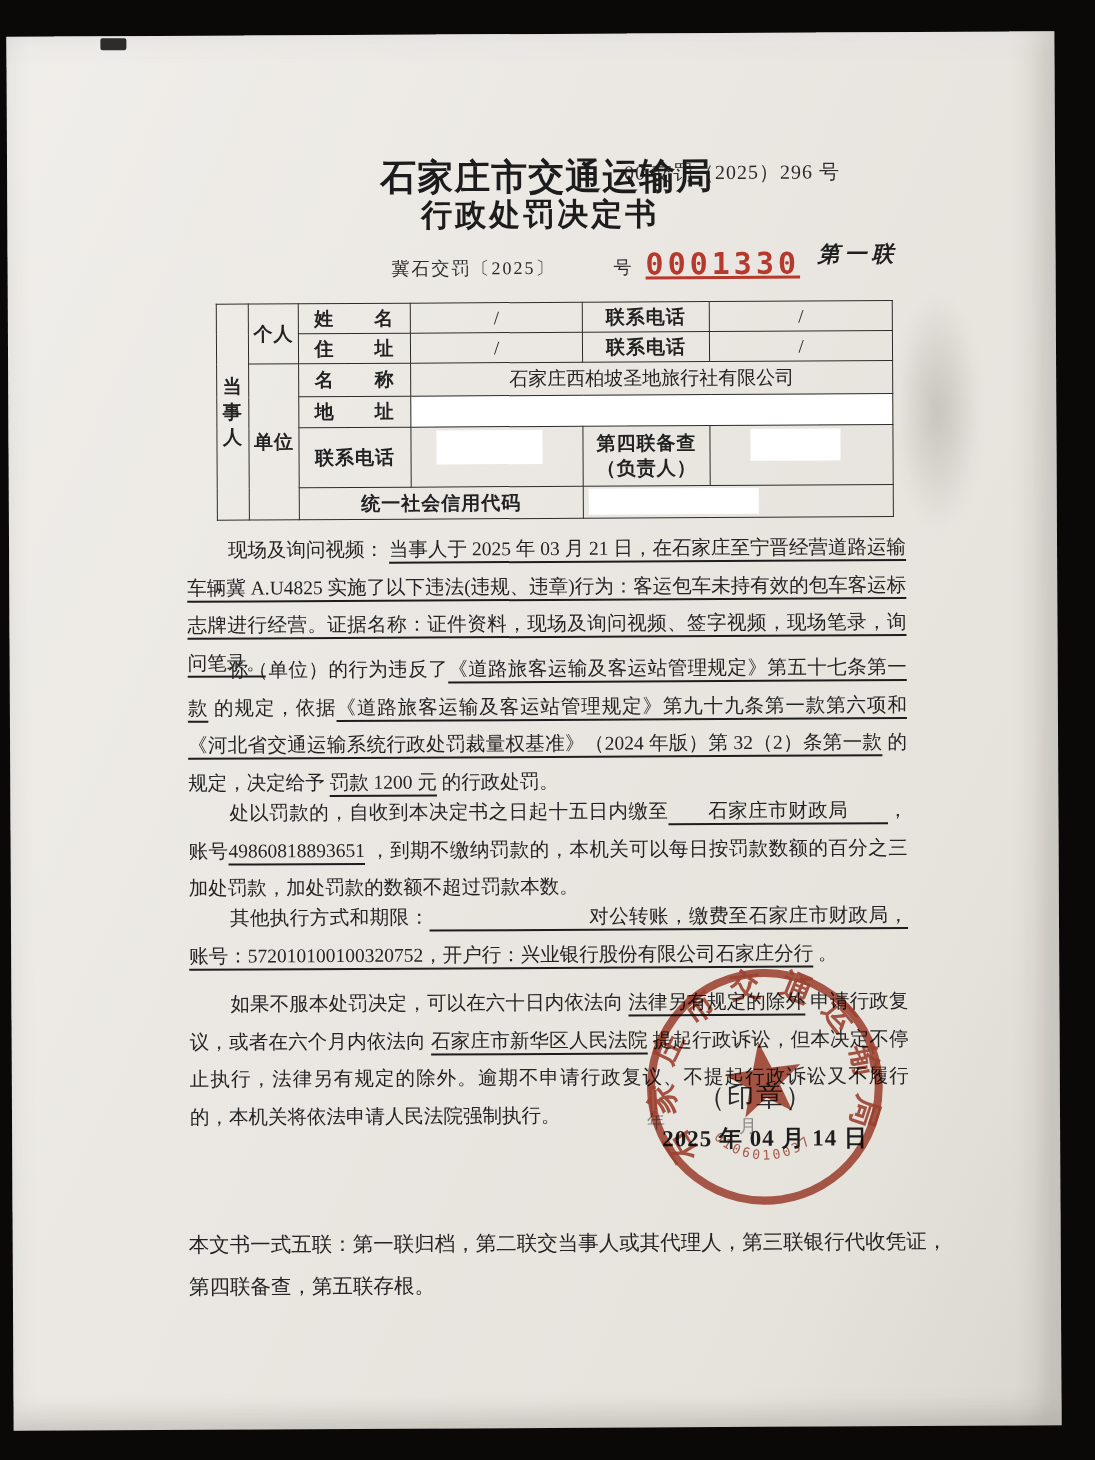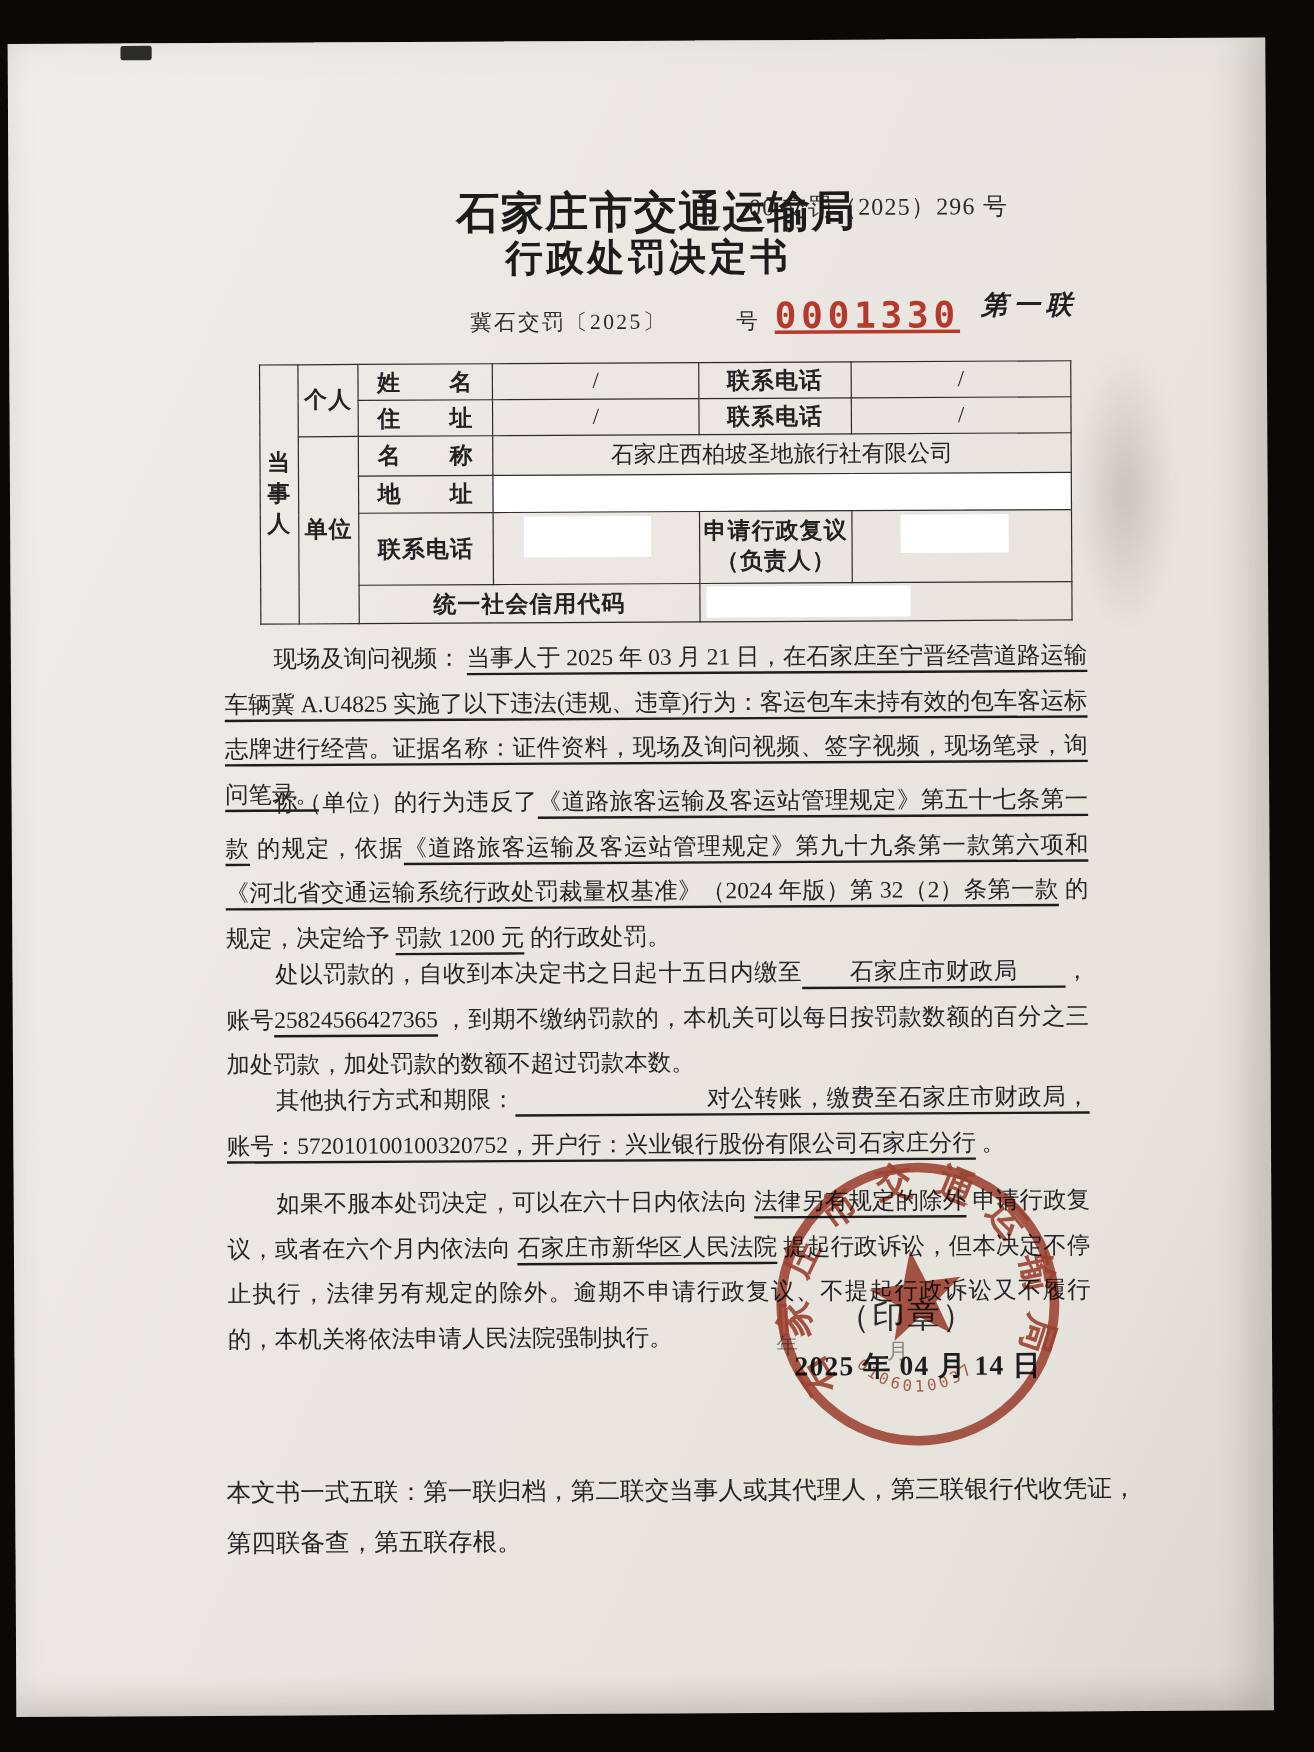--- a/index.html
+++ b/index.html
@@ -102,41 +102,41 @@
         <td class="lbl">名　　称</td>
         <td colspan="3">石家庄西柏坡圣地旅行社有限公司</td>
       </tr>
       <tr style="height:31px;">
         <td class="lbl">地　　址</td>
         <td colspan="3" class="white-cell"></td>
       </tr>
       <tr style="height:60px;">
         <td class="lbl">联系电话</td>
         <td></td>
-        <td class="lbl prewrap">申请行政复议
+        <td class="lbl prewrap">第四联备查
 （负责人）</td>
         <td></td>
       </tr>
       <tr style="height:32px;">
         <td colspan="2" class="lbl">统一社会信用代码</td>
         <td colspan="2"></td>
       </tr>
     </tbody>
       </table>
 
     <div class="redact" style="left:438px; top:430px; width:106px; height:34px;"></div>
     <div class="redact" style="left:752px; top:430px; width:90px; height:32px;"></div>
     <div class="redact" style="left:590px; top:489px; width:170px; height:26px;"></div>
 
     <div class="abs smudge" style="left:897px; top:295px; width:85px; height:235px;"></div>
     <div class="abs mark" style="left:104px; top:36px; width:26px; height:12px; opacity:.85;"></div>
 
     <div class="para" style="top:530px;"><span>现场及询问视频： </span><span class="u">当事人于 2025 年 03 月 21 日，在石家庄至宁晋经营道路运输车辆冀 A.U4825 实施了以下违法(违规、违章)行为：客运包车未持有效的包车客运标志牌进行经营。证据名称：证件资料，现场及询问视频、签字视频，现场笔录，询问笔录。</span></div>
     <div class="para" style="top:650px;"><span>你（单位）的行为违反了</span><span class="u">《道路旅客运输及客运站管理规定》第五十七条第一款</span><span> 的规定，依据</span><span class="u">《道路旅客运输及客运站管理规定》第九十九条第一款第六项和《河北省交通运输系统行政处罚裁量权基准》（2024 年版）第 32（2）条第一款</span><span> 的规定，决定给予 </span><span class="u">罚款 1200 元</span><span> 的行政处罚。</span></div>
-    <div class="para" style="top:793px;"><span>处以罚款的，自收到本决定书之日起十五日内缴至</span><span class="u">　　石家庄市财政局　　</span><span>，账号</span><span class="u">25824566427365</span><span> ，到期不缴纳罚款的，本机关可以每日按罚款数额的百分之三加处罚款，加处罚款的数额不超过罚款本数。</span></div>
+    <div class="para" style="top:793px;"><span>处以罚款的，自收到本决定书之日起十五日内缴至</span><span class="u">　　石家庄市财政局　　</span><span>，账号</span><span class="u">49860818893651</span><span> ，到期不缴纳罚款的，本机关可以每日按罚款数额的百分之三加处罚款，加处罚款的数额不超过罚款本数。</span></div>
     <div class="para" style="top:898px;"><span>其他执行方式和期限：</span><span class="u">　　　　　　　　对公转账，缴费至石家庄市财政局，账号：572010100100320752，开户行：兴业银行股份有限公司石家庄分行</span><span> 。</span></div>
     <div class="para" style="top:984px;"><span>如果不服本处罚决定，可以在六十日内依法向 </span><span class="u">法律另有规定的除外</span><span> 申请行政复议，或者在六个月内依法向 </span><span class="u">石家庄市新华区人民法院</span><span> 提起行政诉讼，但本决定不停止执行，法律另有规定的除外。逾期不申请行政复议、不提起行政诉讼又不履行的，本机关将依法申请人民法院强制执行。</span></div>
 
     <div class="abs txt seal-note" style="left:696px; top:1080px;">（印章）</div>
     <div class="abs txt placeholder" style="left:645px; top:1110px;">年</div>
     <div class="abs txt placeholder" style="left:737px; top:1115px;">月</div>
     <div class="abs txt date-line" style="left:660px; top:1124px;">2025 年 04 月 14 日</div>
 
     <div class="abs stamp-wrap" style="left:627px; top:952px; width:272px; height:272px;">
       <svg width="272" height="272" viewBox="0 0 270 270">

